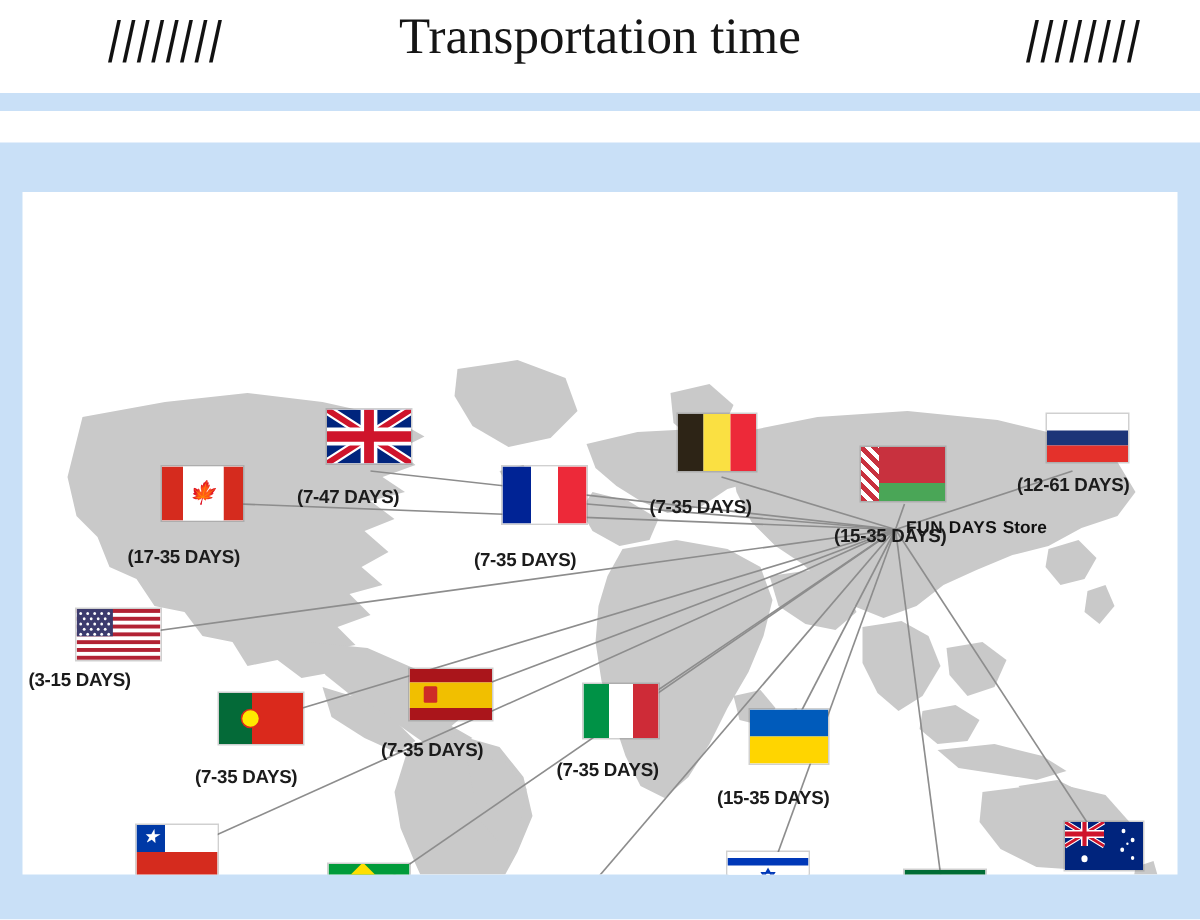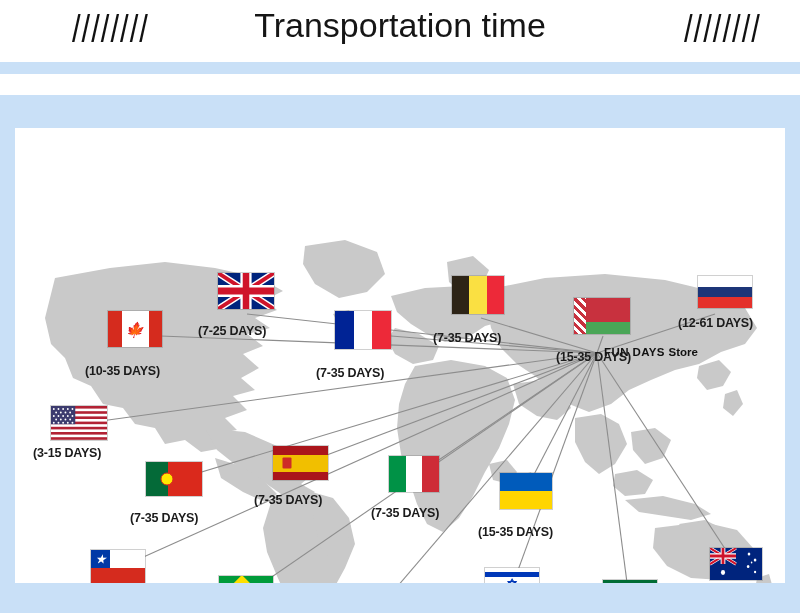--- a/index.html
+++ b/index.html
@@ -19,21 +19,21 @@
     font-family:"Liberation Sans", sans-serif;
     font-size:31px;font-weight:400;color:#111111;
     letter-spacing:1px;line-height:1;
     transform:scale(1,1.25);
   }
   #slashes-left{position:absolute;left:72px;top:13px;}
   #slashes-right{position:absolute;left:684px;top:13px;}
   #page-title{
     position:absolute;left:0;top:6px;width:800px;text-align:center;
     font-size:34px;font-weight:400;color:#151515;
-    font-family:Liberation Sans, sans-serif;
+    font-family:Liberation Serif, serif;
     letter-spacing:0px;
   }
   .band{position:absolute;left:0;width:800px;background:#c9e0f7;}
   #band-top{top:62px;height:12px;}
   #gap-white{position:absolute;left:0;top:74px;width:800px;height:21px;background:#ffffff;}
   
   #blue-panel{
     position:absolute;left:0;top:95px;width:800px;height:518px;
     background:#c9e0f7;
   }
@@ -331,26 +331,26 @@
           <circle cx="45" cy="6" r="1.5"></circle>
               <circle cx="52" cy="12" r="1.5"></circle>
           <circle cx="44" cy="18.5" r="1.5"></circle>
               <circle cx="52" cy="24" r="1.3"></circle>
               <circle cx="48" cy="14.5" r="0.9"></circle>
         </g>
           </svg>
         </div>
       </div>
     <div id="label-layer">
-        <div class="lbl" style="left: 183px; top: 196px;">(7-25 DAYS)</div>
-        <div class="lbl" style="left: 70px; top: 236px;">(10-35 DAYS)</div>
+        <div class="lbl" style="left: 183px; top: 196px;">(7-47 DAYS)</div>
+        <div class="lbl" style="left: 70px; top: 236px;">(17-35 DAYS)</div>
         <div class="lbl" style="left: 301px; top: 238px;">(7-35 DAYS)</div>
         <div class="lbl" style="left: 418px; top: 203px;">(7-35 DAYS)</div>
         <div class="lbl" style="left: 541px; top: 222px;">(15-35 DAYS)</div>
         <div class="lbl" style="left: 663px; top: 188px;">(12-61 DAYS)</div>
-        <div class="lbl" style="left: 18px; top: 318px;">(3-15 DAYS)</div>
+        <div class="lbl" style="left: 4px; top: 318px;">(3-15 DAYS)</div>
         <div class="lbl" style="left: 115px; top: 383px;">(7-35 DAYS)</div>
         <div class="lbl" style="left: 239px; top: 365px;">(7-35 DAYS)</div>
         <div class="lbl" style="left: 356px; top: 378px;">(7-35 DAYS)</div>
         <div class="lbl" style="left: 463px; top: 397px;">(15-35 DAYS)</div>
       </div>
   </div>
 </div>
 
 </body></html>

